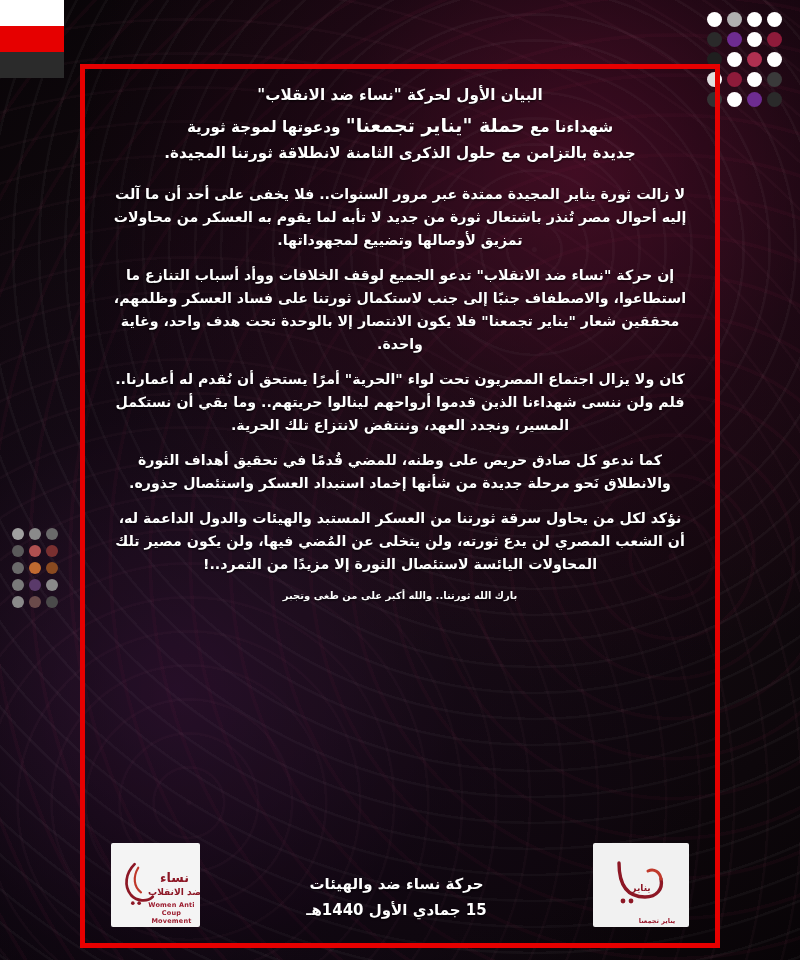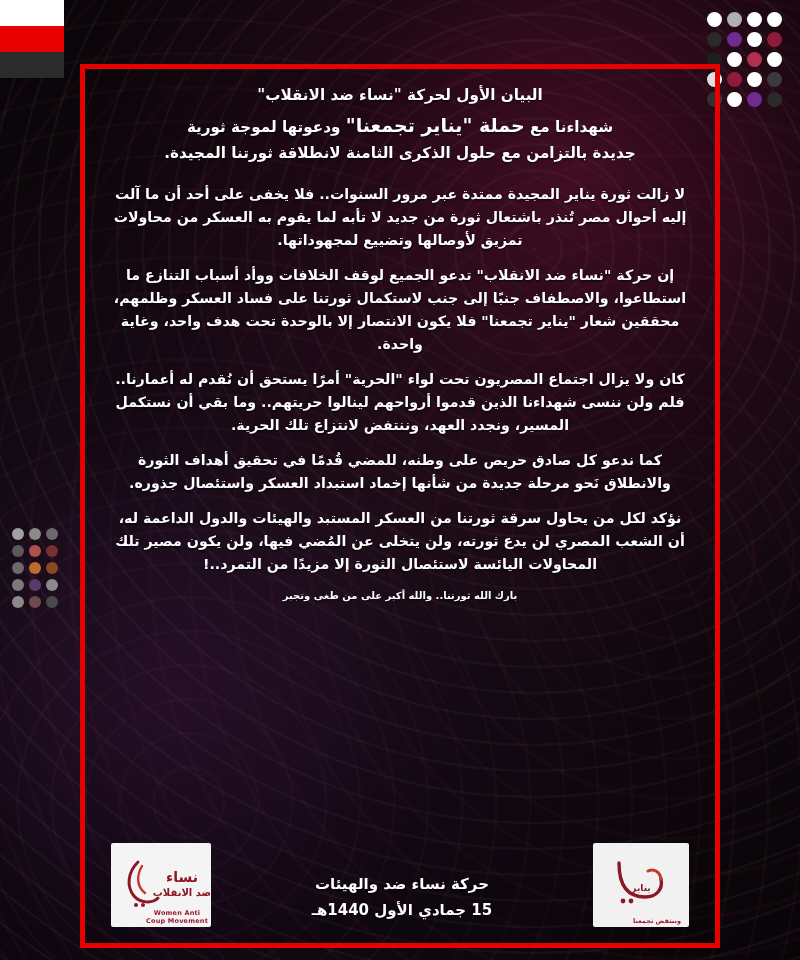--- a/index.html
+++ b/index.html
@@ -138,21 +138,21 @@
     height: 84px;
     background: #f1f1f1;
     border-radius: 2px;
     position: relative;
     overflow: hidden;
     flex: 0 0 auto;
     display: flex;
     align-items: center;
     justify-content: center;
   }
-  .logo-box.right-logo { width: 100px; height: 84px; background: #f4f4f4; }
+  .logo-box.right-logo { width: 89px; height: 84px; background: #f4f4f4; }
 
   .logo-caption {
     position: absolute;
     bottom: 2px;
     left: 0; right: 0;
     text-align: center;
     font-size: 6.5px;
     color: #9b1b2e;
     font-weight: bold;
     letter-spacing: .2px;
@@ -243,21 +243,21 @@
   <div class="footer">
 
     <div class="logo-box">
       <svg width="72" height="60" viewBox="0 0 72 60">
         <path d="M14 8 C14 30, 22 42, 40 42 C52 42, 58 34, 56 24" fill="none" stroke="#8d1725" stroke-width="3.4" stroke-linecap="round"></path>
         <path d="M56 24 C55 17, 49 13, 43 16" fill="none" stroke="#c0392b" stroke-width="3" stroke-linecap="round"></path>
         <circle cx="18" cy="46" r="2.4" fill="#8d1725"></circle>
         <circle cx="26" cy="46" r="2.4" fill="#8d1725"></circle>
         <text x="36" y="36" font-family="DejaVu Sans, sans-serif" font-size="9" fill="#8d1725" text-anchor="middle" font-weight="bold">يناير</text>
       </svg>
-      <div class="logo-caption">وننتفض تجمعنا</div>
+      <div class="logo-caption">يناير تجمعنا</div>
     </div>
 
     <div class="sig">
       <div>حركة نساء ضد والهيئات</div>
       <div>15 جمادي الأول 1440هـ</div>
     </div>
 
     <div class="logo-box right-logo">
       <svg width="98" height="58" viewBox="0 0 98 58">
         <path d="M26 6 C16 16, 14 30, 22 40 C28 47, 40 48, 46 42" fill="none" stroke="#8d1725" stroke-width="3" stroke-linecap="round"></path>

